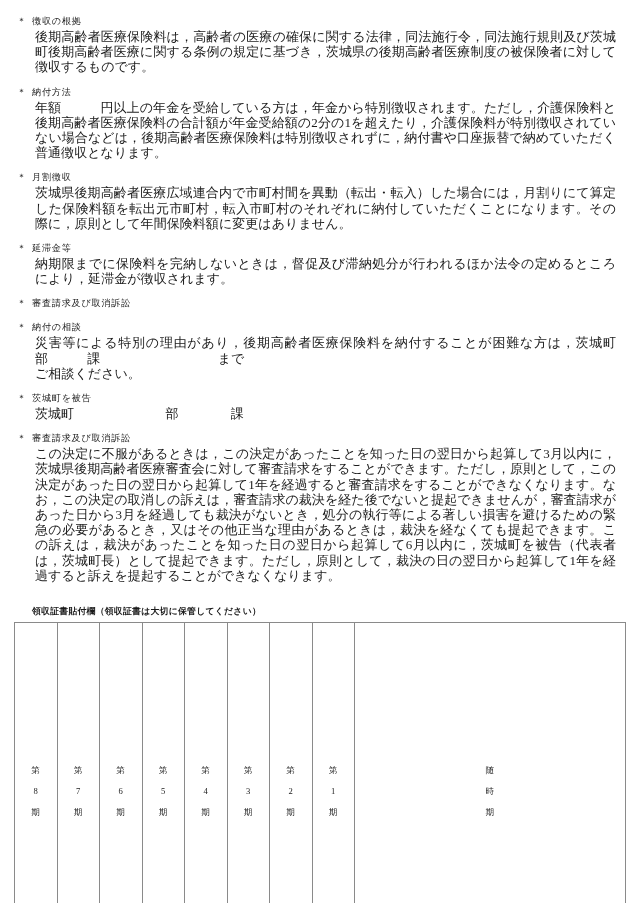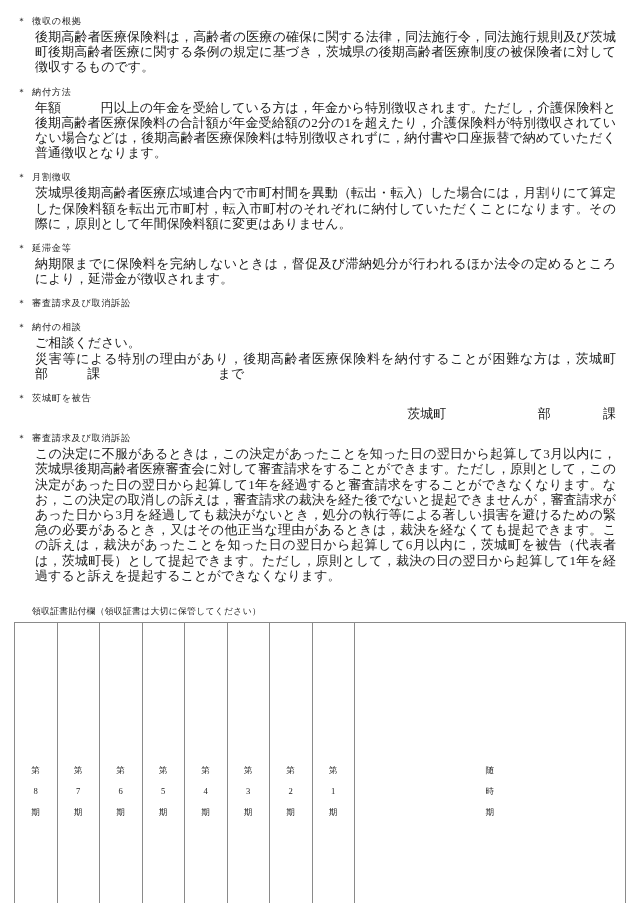--- a/index.html
+++ b/index.html
@@ -53,31 +53,32 @@
     line-height: 15.2px;
     text-align: justify;
     text-justify: inter-character;
     letter-spacing: 0.05px;
   }
   .sec-body p {
     margin: 0;
   }
   .nowrap-line {
     white-space: pre;
-    text-align: right;
+    text-align: left;
   }
 
   
   .table-label {
     font-size: 8.8px;
     line-height: 13px;
     letter-spacing: 0.3px;
     padding-left: 18px;
     margin-top: 22px;
     margin-bottom: 4px;
+    font-weight: bold;
   }
   table.receipt {
     border-collapse: collapse;
     width: 603px;
     margin-left: 0px;
     table-layout: fixed;
   }
   table.receipt td {
     border: 1px solid #8a8a8a;
     height: 336px;
@@ -151,22 +152,22 @@
           <span class="bullet">＊</span>
           <span class="sec-title">審査請求及び取消訴訟</span>
         </div>
       </div>
       <div class="section">
         <div class="sec-head">
           <span class="bullet">＊</span>
           <span class="sec-title">納付の相談</span>
         </div>
         <div class="sec-body">
+          <p>災害等による特別の理由があり，後期高齢者医療保険料を納付することが困難な方は，茨城町　　　　　部　　　課　　　　　　　　　まで</p>
           <p>ご相談ください。</p>
-          <p>災害等による特別の理由があり，後期高齢者医療保険料を納付することが困難な方は，茨城町　　　　　部　　　課　　　　　　　　　まで</p>
         </div>
       </div>
       <div class="section">
         <div class="sec-head">
           <span class="bullet">＊</span>
           <span class="sec-title">茨城町を被告</span>
         </div>
         <div class="sec-body">
           <p class="nowrap-line">茨城町　　　　　　　部　　　　課</p>
         </div>

